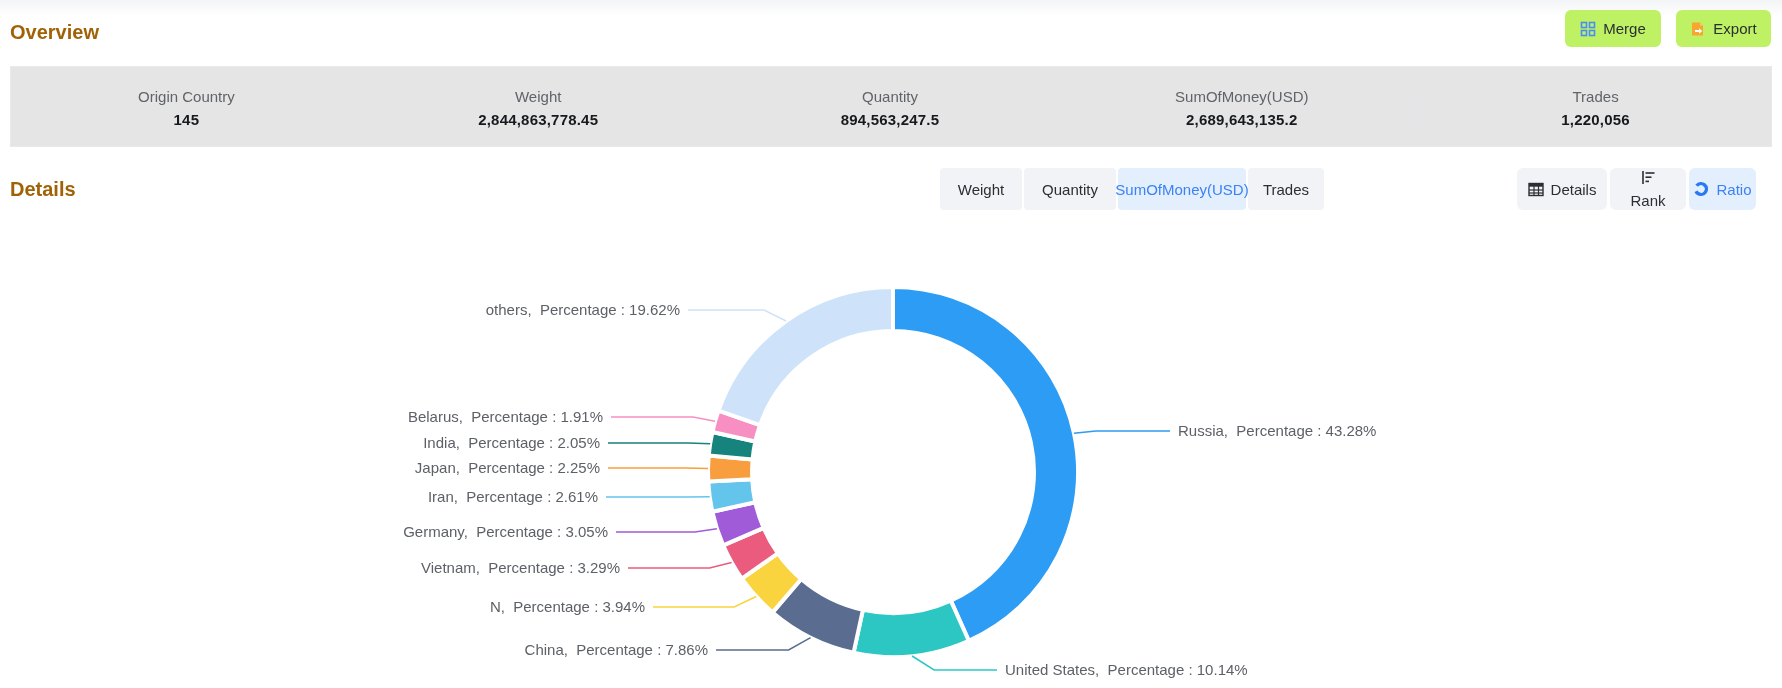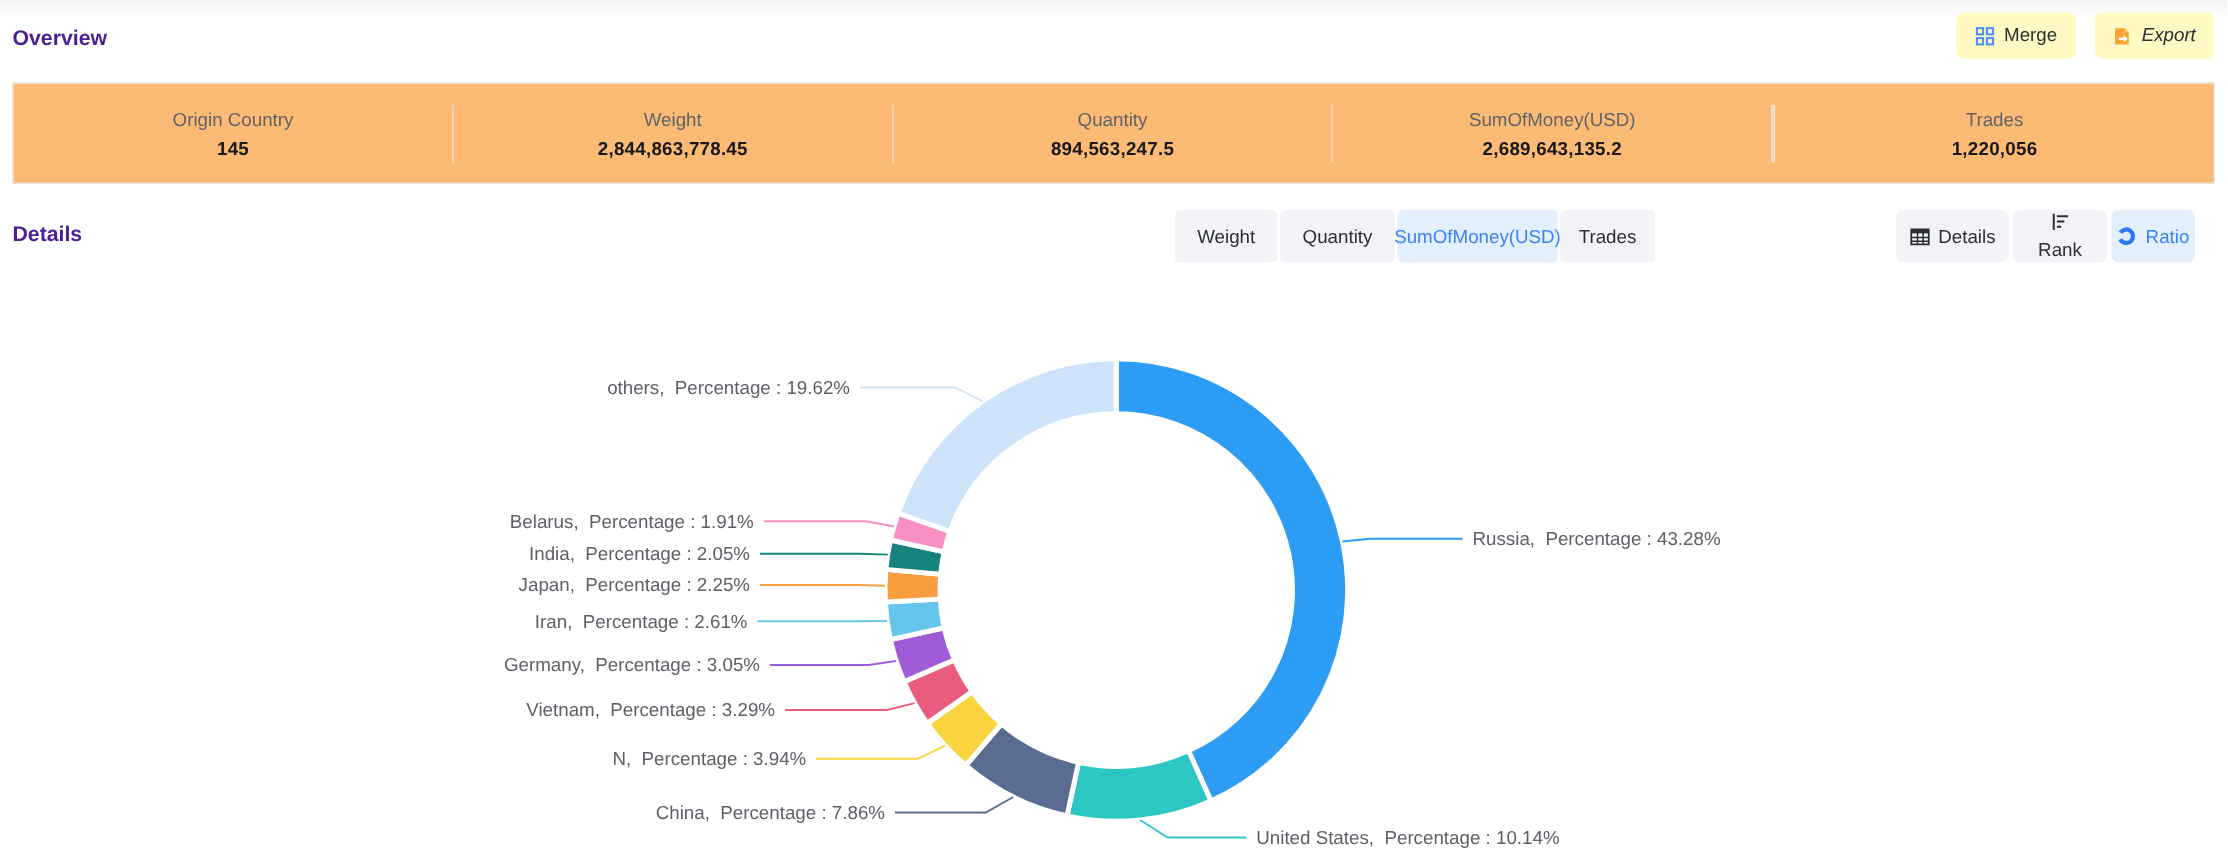--- a/index.html
+++ b/index.html
@@ -4,35 +4,35 @@
 <style>
   * { margin:0; padding:0; box-sizing:border-box; }
   html,body { background:#fff; }
   .page {
     position:relative; width:1782px; height:688px; overflow:hidden;
     font-family:"Liberation Sans", sans-serif; background:#fff;
   }
   .top-fade { position:absolute; left:0; top:0; width:1782px; height:16px;
     background:linear-gradient(180deg,#f3f4f6 0%,#ffffff 100%); }
 
-  .h-title { position:absolute; left:10px; font-size:17px; font-weight:700; color:#4c1d95; }
+  .h-title { position:absolute; left:10px; font-size:20px; font-weight:700; color:#a16207; }
   .overview-title { top:21px; }
   .details-title { top:178px; }
 
   .btn {
     position:absolute; top:10px; height:37px; display:flex; align-items:center;
-    justify-content:center; gap:7px; background:#fef9c3; border-radius:6px;
+    justify-content:center; gap:7px; background:#bef264; border-radius:6px;
     font-size:15px; color:#2b2e33; cursor:pointer; border:none;
   }
   .btn-merge { left:1565px; width:96px; }
-  .btn-export { left:1676px; width:95px;font-style:italic; }
+  .btn-export { left:1676px; width:95px; }
 
   .stat-card {
     position:absolute; left:10px; top:66px; width:1762px; height:81px;
-    border:1px solid #e8e9eb; border-radius:0; background:#fdba74;
+    border:1px solid #e8e9eb; border-radius:0; background:#e5e5e5;
     display:flex; align-items:stretch;
   }
   .stat-item { flex:1 1 0; display:flex; flex-direction:column; align-items:center; justify-content:center; padding-top:2px; }
   .stat-label { font-size:15px; color:#606469; margin-bottom:6px; }
   .stat-value { font-size:15px; font-weight:700; color:#17191c; letter-spacing:.2px; }
   .stat-divider { width:1px; background:#e4e5e8; height:46px; align-self:center; }
 
   .tab-group { position:absolute; top:168px; height:42px; display:flex; gap:2px; }
   .metric-tabs { left:940px; }
   .view-tabs { left:1517px; gap:3px; }

